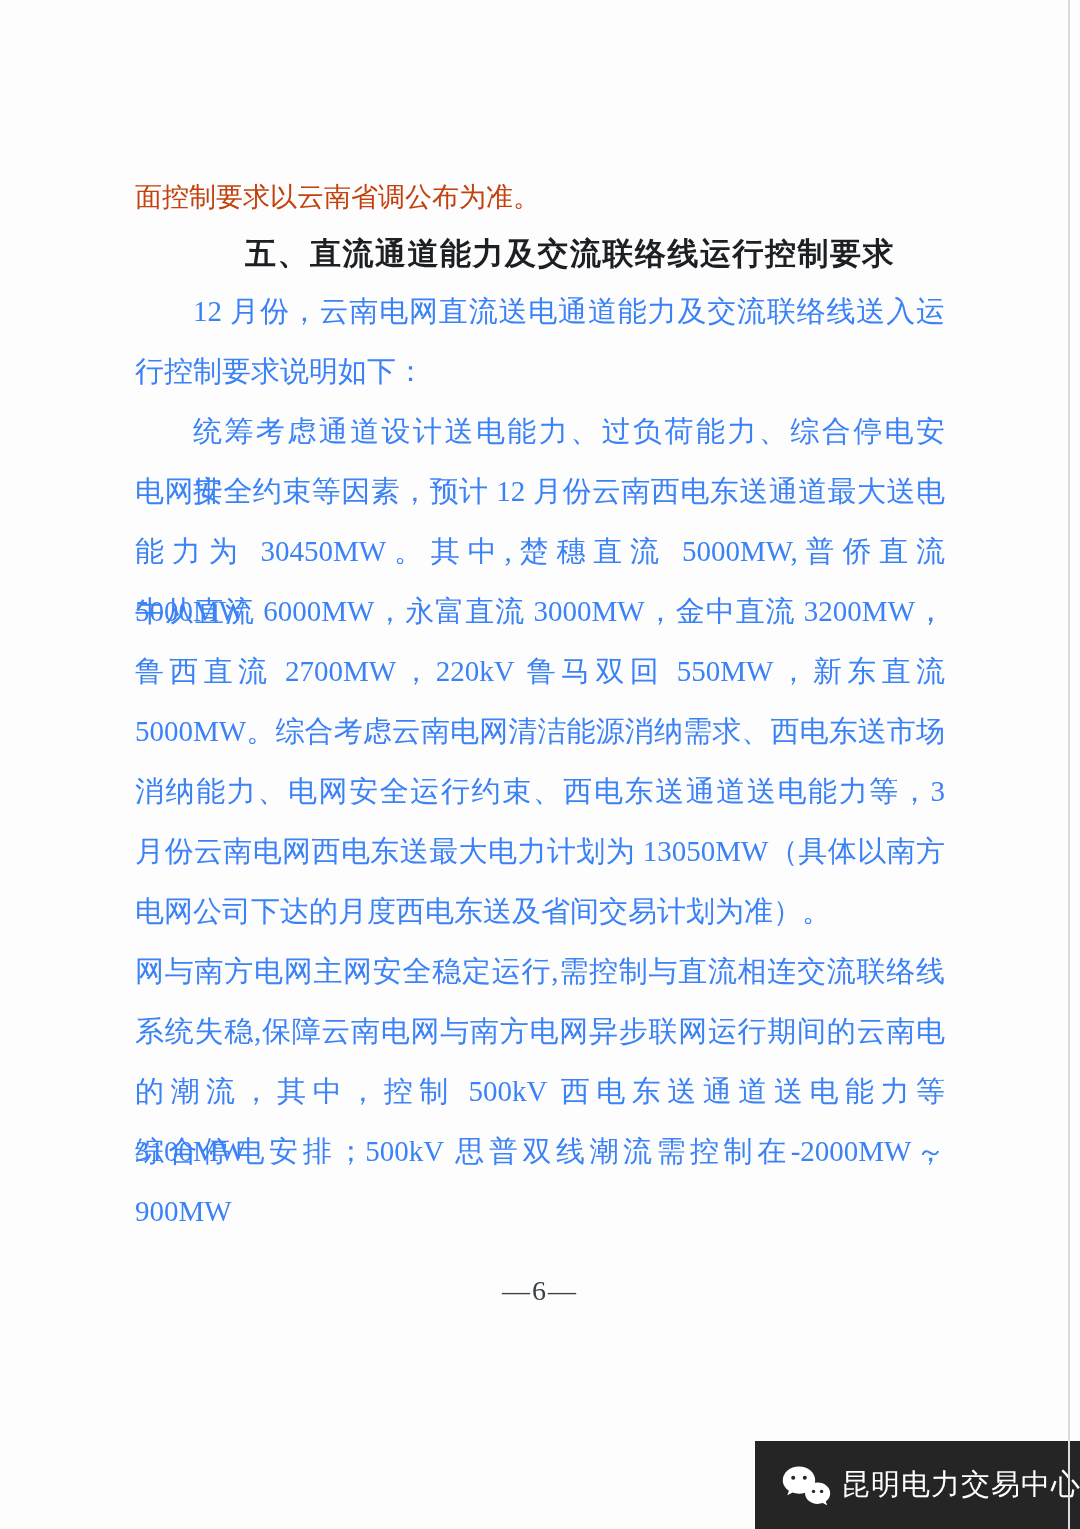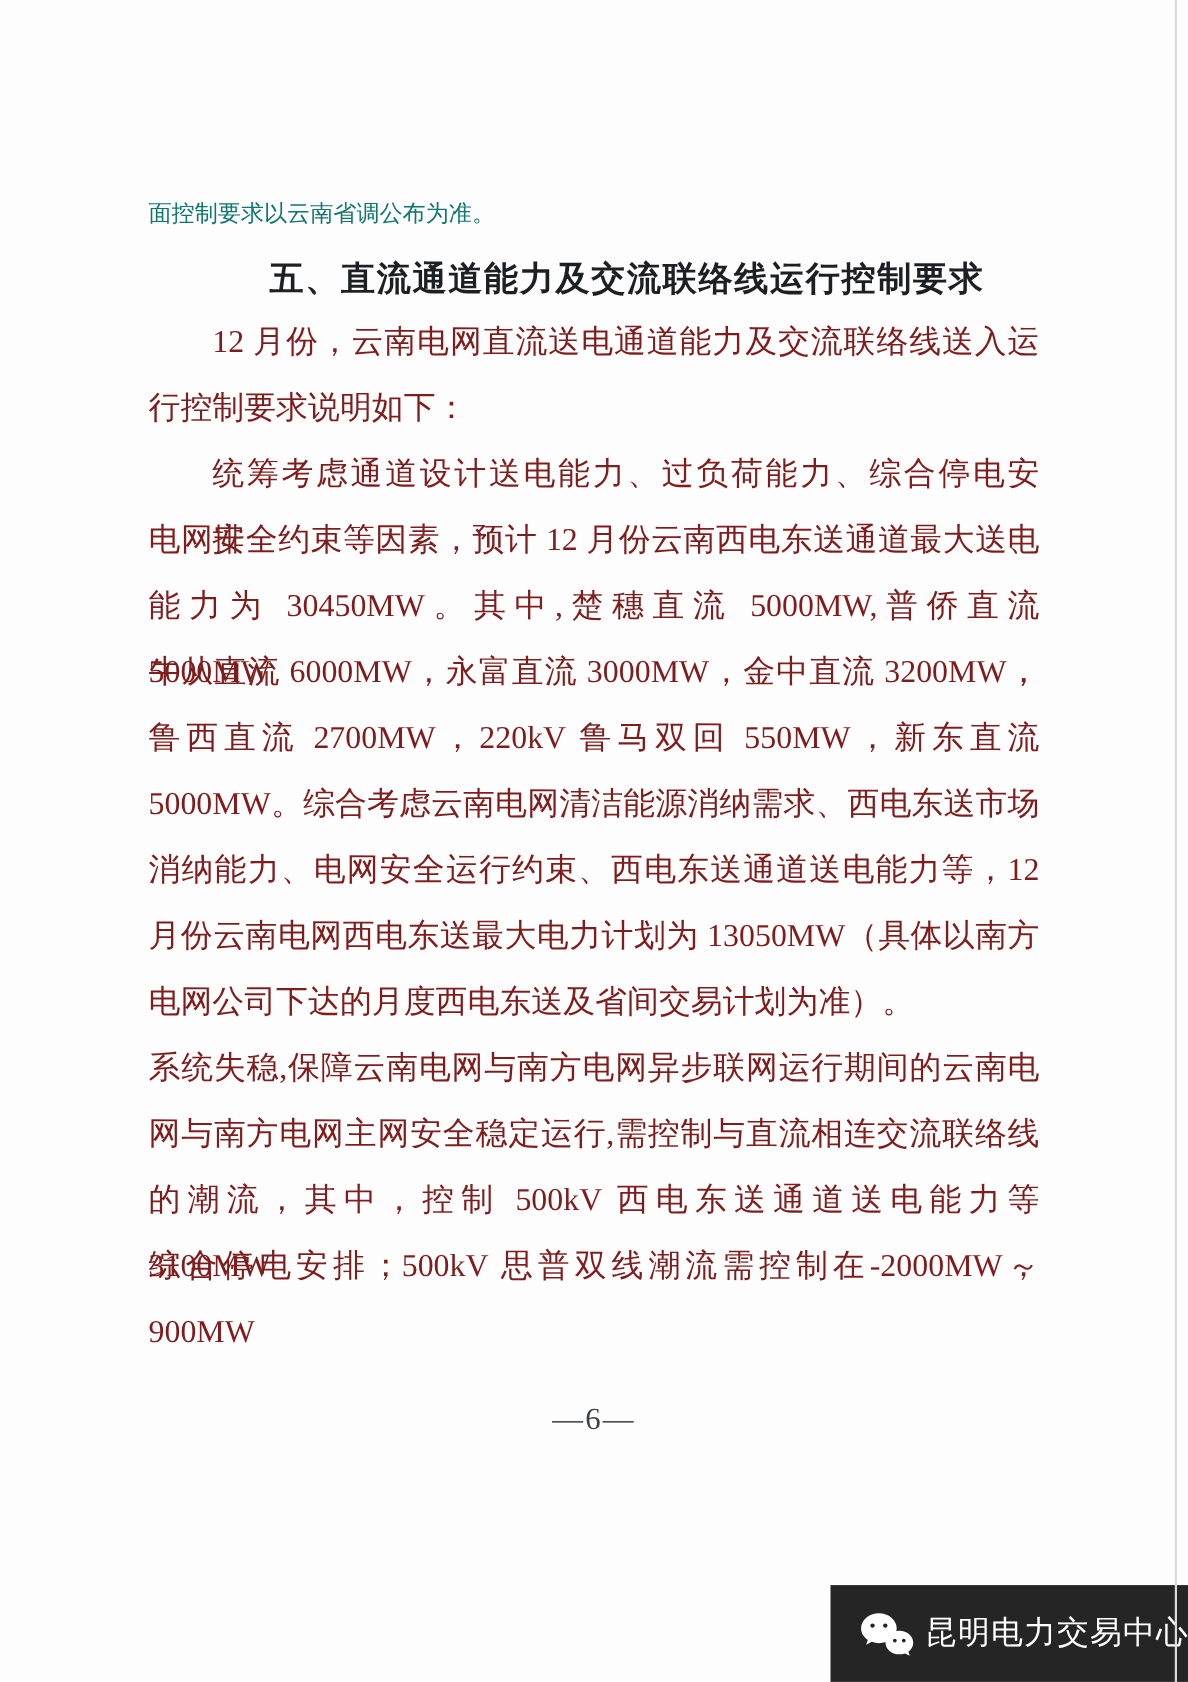--- a/index.html
+++ b/index.html
@@ -6,41 +6,40 @@
   body{
     width:1080px;height:1529px;
     background:#fdfdfe;
     overflow:hidden;
     position:relative;
     font-family:"Liberation Serif","DejaVu Serif",serif;
   }
   .page{position:absolute;inset:0;color:#2c2f34;}
   .pre-line{
     margin:178px 135px 0 135px;
-    font-size:21px;line-height:38px;
-    color:#0f766e;
+    font-size:27px;line-height:38px;
+    color:#c2410c;
     text-align:left;
-    font-family:Liberation Mono, monospace;
   }
   .heading{
     margin:16px 135px 0 195px;
     font-size:31px;line-height:44px;
     font-weight:700;
     font-family:"Liberation Sans","DejaVu Sans",sans-serif;
     color:#1d2023;
     letter-spacing:1.5px;
     text-align:center;
   }
   .body-block{margin:5px 135px 0 135px;}
   .line{
     font-size:29px;
     height:60px;line-height:60px;
     text-align:justify;
     text-align-last:justify;
-    color:#7f1d1d;
+    color:#3b82f6;
     white-space:normal;
   }
   .line.indent{padding-left:58px;}
   .line.no-justify{text-align-last:left;}
   .page-number{
     margin-top:94px;
     text-align:center;
     font-size:28px;
     color:#3c4147;
     letter-spacing:2px;
@@ -79,25 +78,25 @@
 
   <div class="body-block">
       <div class="line indent">12 月份，云南电网直流送电通道能力及交流联络线送入运</div>
       <div class="line no-justify">行控制要求说明如下：</div>
       <div class="line indent">统筹考虑通道设计送电能力、过负荷能力、综合停电安排、</div>
       <div class="line">电网安全约束等因素，预计 12 月份云南西电东送通道最大送电</div>
       <div class="line">能力为 30450MW。其中,楚穗直流 5000MW,普侨直流 5000MW，</div>
       <div class="line">牛从直流 6000MW，永富直流 3000MW，金中直流 3200MW，</div>
       <div class="line">鲁西直流 2700MW，220kV 鲁马双回 550MW，新东直流</div>
       <div class="line">5000MW。综合考虑云南电网清洁能源消纳需求、西电东送市场</div>
-      <div class="line">消纳能力、电网安全运行约束、西电东送通道送电能力等，12</div>
+      <div class="line">消纳能力、电网安全运行约束、西电东送通道送电能力等，3</div>
       <div class="line">月份云南电网西电东送最大电力计划为 13050MW（具体以南方</div>
       <div class="line no-justify">电网公司下达的月度西电东送及省间交易计划为准）。</div>
+      <div class="line">网与南方电网主网安全稳定运行,需控制与直流相连交流联络线</div>
       <div class="line">系统失稳,保障云南电网与南方电网异步联网运行期间的云南电</div>
-      <div class="line">网与南方电网主网安全稳定运行,需控制与直流相连交流联络线</div>
       <div class="line">的潮流，其中，控制 500kV 西电东送通道送电能力等 3100MW，</div>
       <div class="line">综合停电安排；500kV 思普双线潮流需控制在-2000MW～900MW</div>
     </div>
 
   <div class="page-number">—6—</div>
 
   <div class="footer-bar" style="background-color: rgb(37, 37, 37);">
     <svg class="wechat-icon" width="52" height="44" viewBox="0 0 52 44" xmlns="http://www.w3.org/2000/svg">
       <path d="M20 3.5 C11 3.5 3.8 9.6 3.8 17.3 C3.8 21.8 6.3 25.4 9.9 27.8 L8.3 32.3 L13.6 29.6 C15.6 30.3 17.7 30.8 20 30.8 C29 30.8 36.2 24.9 36.2 17.3 C36.2 9.6 29 3.5 20 3.5 Z" fill="#ffffff"></path>
       <circle cx="14.2" cy="14.8" r="2" fill="#252525"></circle>

